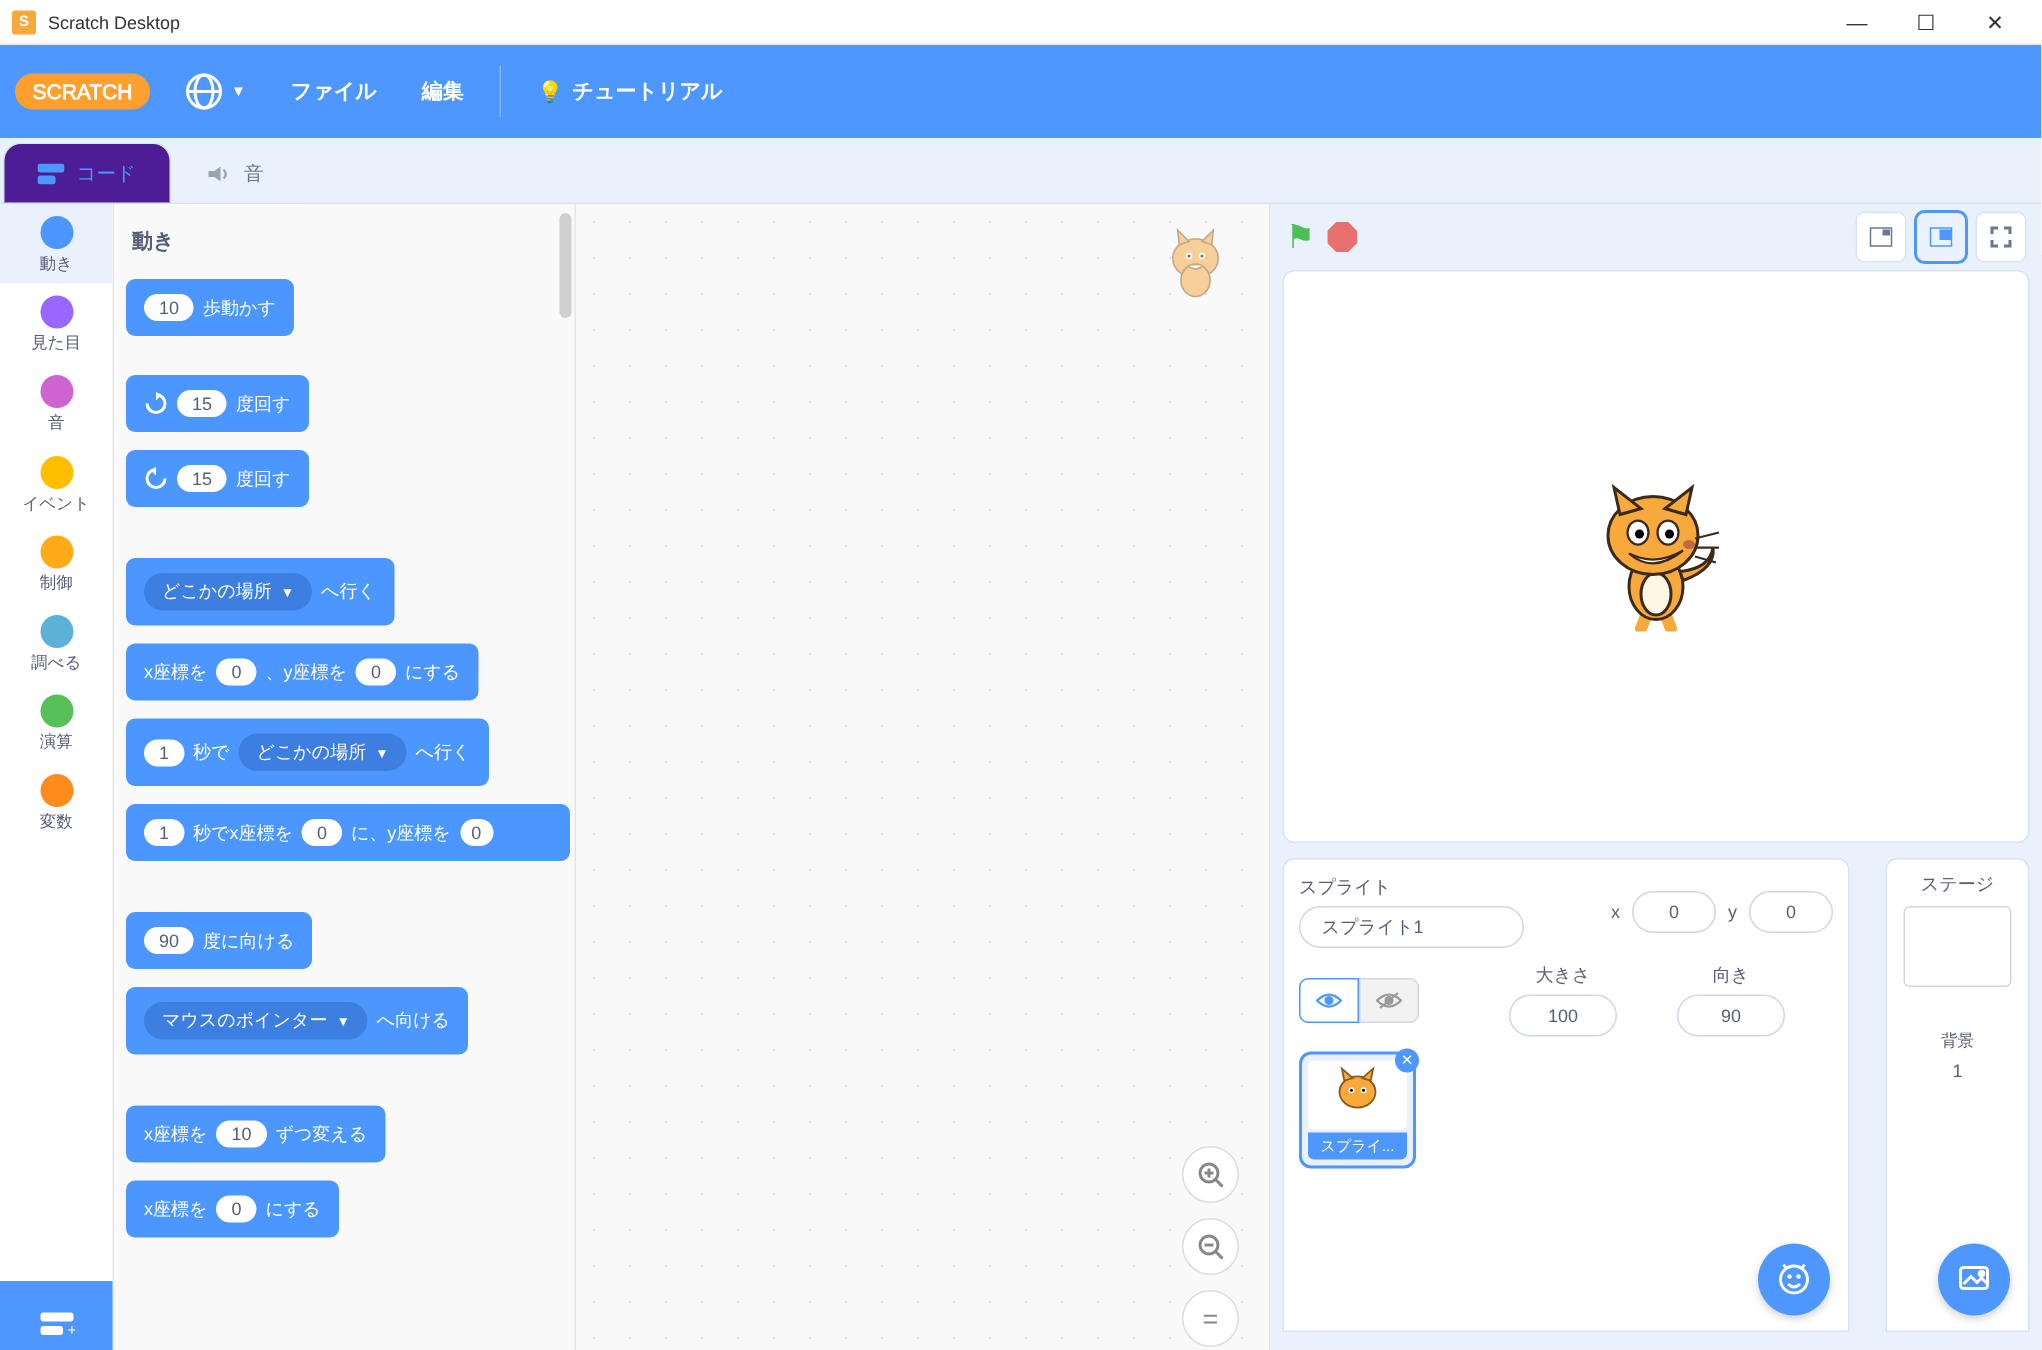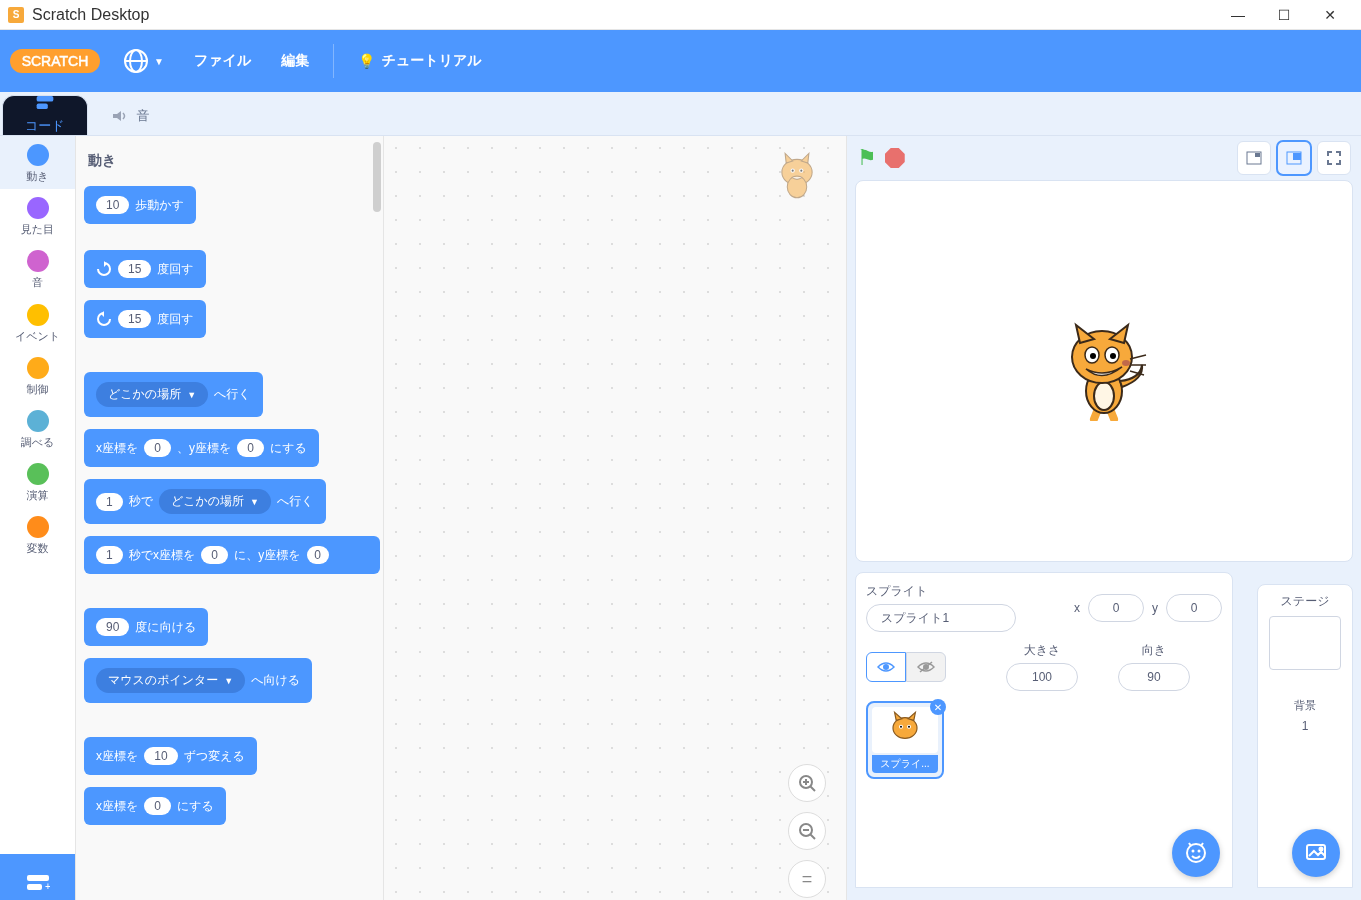--- a/index.html
+++ b/index.html
@@ -1,38 +1,38 @@
 <!DOCTYPE html>
 <html><head>
 <meta charset="utf-8">
 <style>
 * { box-sizing: border-box; margin: 0; padding: 0; font-family: "Hiragino Kaku Gothic ProN", "Meiryo", sans-serif; }
 body { width: 1361px; height: 900px; background: #fff; overflow: hidden; font-size: 12px; color: #575e75; }
 
 
 .titlebar { height: 30px; display: flex; align-items: center; padding: 0 8px; background: #fff; border-bottom: 1px solid #e5e5e5; }
 .titlebar .app-icon { width: 16px; height: 16px; background: #f7a93b; border-radius: 2px; margin-right: 8px; display:flex;align-items:center;justify-content:center;color:#fff;font-size:10px;font-weight:bold;}
-.titlebar .title { font-size: 16px; color: #333; flex: 1; }
+.titlebar .title { font-size: 12px; color: #333; flex: 1; }
 .titlebar .winbtns { display: flex; }
 .titlebar .winbtn { width: 46px; height: 30px; display: flex; align-items: center; justify-content: center; font-size: 14px; color: #333; }
 
 
 .menubar { height: 62px; background: #4d97ff; display: flex; align-items: center; padding: 0 10px; gap: 18px; color: #fff; }
 .menubar .logo { height: 32px; display:flex; align-items:center; }
 .menubar .menuitem { font-size: 14px; font-weight: bold; padding: 0 6px; cursor: pointer; display:flex;align-items:center;gap:6px;}
 .menubar .globe { width:24px; height:24px; border:2px solid #fff; border-radius:50%; position:relative; display:flex;align-items:center;justify-content:center;}
 .menubar .globe::before{content:"";position:absolute;width:100%;height:2px;background:#fff;}
 .menubar .globe::after{content:"";position:absolute;width:10px;height:20px;border:2px solid #fff;border-radius:50%;}
 .menubar .caret { font-size:10px;}
 .menubar .bulb { color:#ffd500; }
 
 
 .tabrow { height: 44px; background: #e9f1fc; display: flex; align-items: flex-end; padding-left: 2px; border-bottom:1px solid #d9e3f2;}
 .tab { height: 40px; padding: 0 22px; display: flex; align-items: center; gap: 8px; font-size: 13px; color: #6a7891; background:#e9f1fc; border-radius:12px 12px 0 0; cursor:pointer; border:1px solid transparent; border-bottom:none; }
-.tab.active { background: #0f172a; color: #4d97ff; border-color:#d9e3f2;flex-direction:column; }
+.tab.active { background: #4c1d95; color: #4d97ff; border-color:#d9e3f2; }
 .tab .ticon { width:18px; height:14px; }
 
 
 .main { display: flex; height: calc(900px - 30px - 50px - 44px); }
 .leftcol { width: 76px; background: #fff; border-right: 1px solid #e5e5e5; overflow:hidden;}
 .cat { display:flex; flex-direction:column; align-items:center; padding:8px 0 6px; gap:4px; font-size:11px; color:#575e75; cursor:pointer;}
 .cat.active { background:#e9f1fc; }
 .cat .dot { width:22px; height:22px; border-radius:50%; }
 
 .palette { width: 308px; background: #f9f9f9; border-right:1px solid #e5e5e5; position:relative; overflow:hidden; padding:12px 0 12px 8px;}
@@ -56,21 +56,21 @@
 .stopbtn { width:20px; height:20px; background:#e8706d; clip-path: polygon(30% 0,70% 0,100% 30%,100% 70%,70% 100%,30% 100%,0 70%,0 30%);}
 .stage-ctrls { margin-left:auto; display:flex; gap:6px;}
 .sc-btn { width:34px; height:34px; background:#fff; border:1px solid #d9e3f2; border-radius:6px; display:flex;align-items:center;justify-content:center; color:#6a7891;}
 .sc-btn.sel { outline:2px solid #4d97ff; outline-offset:-1px; color:#4d97ff; background:#eaf2ff;}
 
 .stage { margin:0 8px 10px 8px; background:#fff; border-radius:8px; border:1px solid #d9e3f2; height:382px; position:relative;}
 .stage-cat { position:absolute; left:50%; top:50%; transform:translate(-50%,-50%); width:100px; height:100px;}
 
 .panel-row { display:flex; gap:24px; padding:0 8px 24px 8px; flex:1;}
 .sprite-panel { flex:1; background:#fff; border-radius:8px 8px 0 0; border:1px solid #d9e3f2; padding:10px; position:relative;}
-.stage-panel { width:96px; background:#fff; border-radius:8px 8px 0 0; border:1px solid #d9e3f2; padding:8px; display:flex; flex-direction:column; align-items:center; position:relative;margin-top:12px;}
+.stage-panel { width:96px; background:#fff; border-radius:8px 8px 0 0; border:1px solid #d9e3f2; padding:8px; display:flex; flex-direction:column; align-items:center; position:relative;}
 .sprow { display:flex; align-items:center; gap:10px; margin-bottom:10px;}
 .sprow label { font-size:12px; color:#575e75; }
 .txtin { border:1px solid #d0d6e2; border-radius:20px; padding:6px 14px; font-size:12px; color:#575e75; width:150px; text-align:left;}
 .txtin.small { width:56px; text-align:center;}
 .togg { display:flex;}
 .togg .tb { width:40px; height:30px; border:1px solid #d0d6e2; display:flex;align-items:center;justify-content:center;}
 .togg .tb:first-child { border-radius:6px 0 0 6px; background:#fff; color:#4d97ff; border-color:#4d97ff;}
 .togg .tb:last-child { border-radius:0 6px 6px 0; background:#f2f2f2; color:#999;}
 .thumb { width:78px; border:2px solid #4d97ff; border-radius:8px; background:#e9f1fc; position:relative; padding:4px; margin-top:6px;}
 .thumb .timg { width:100%; height:46px; background:#fff; border-radius:4px; display:flex;align-items:center;justify-content:center;}

